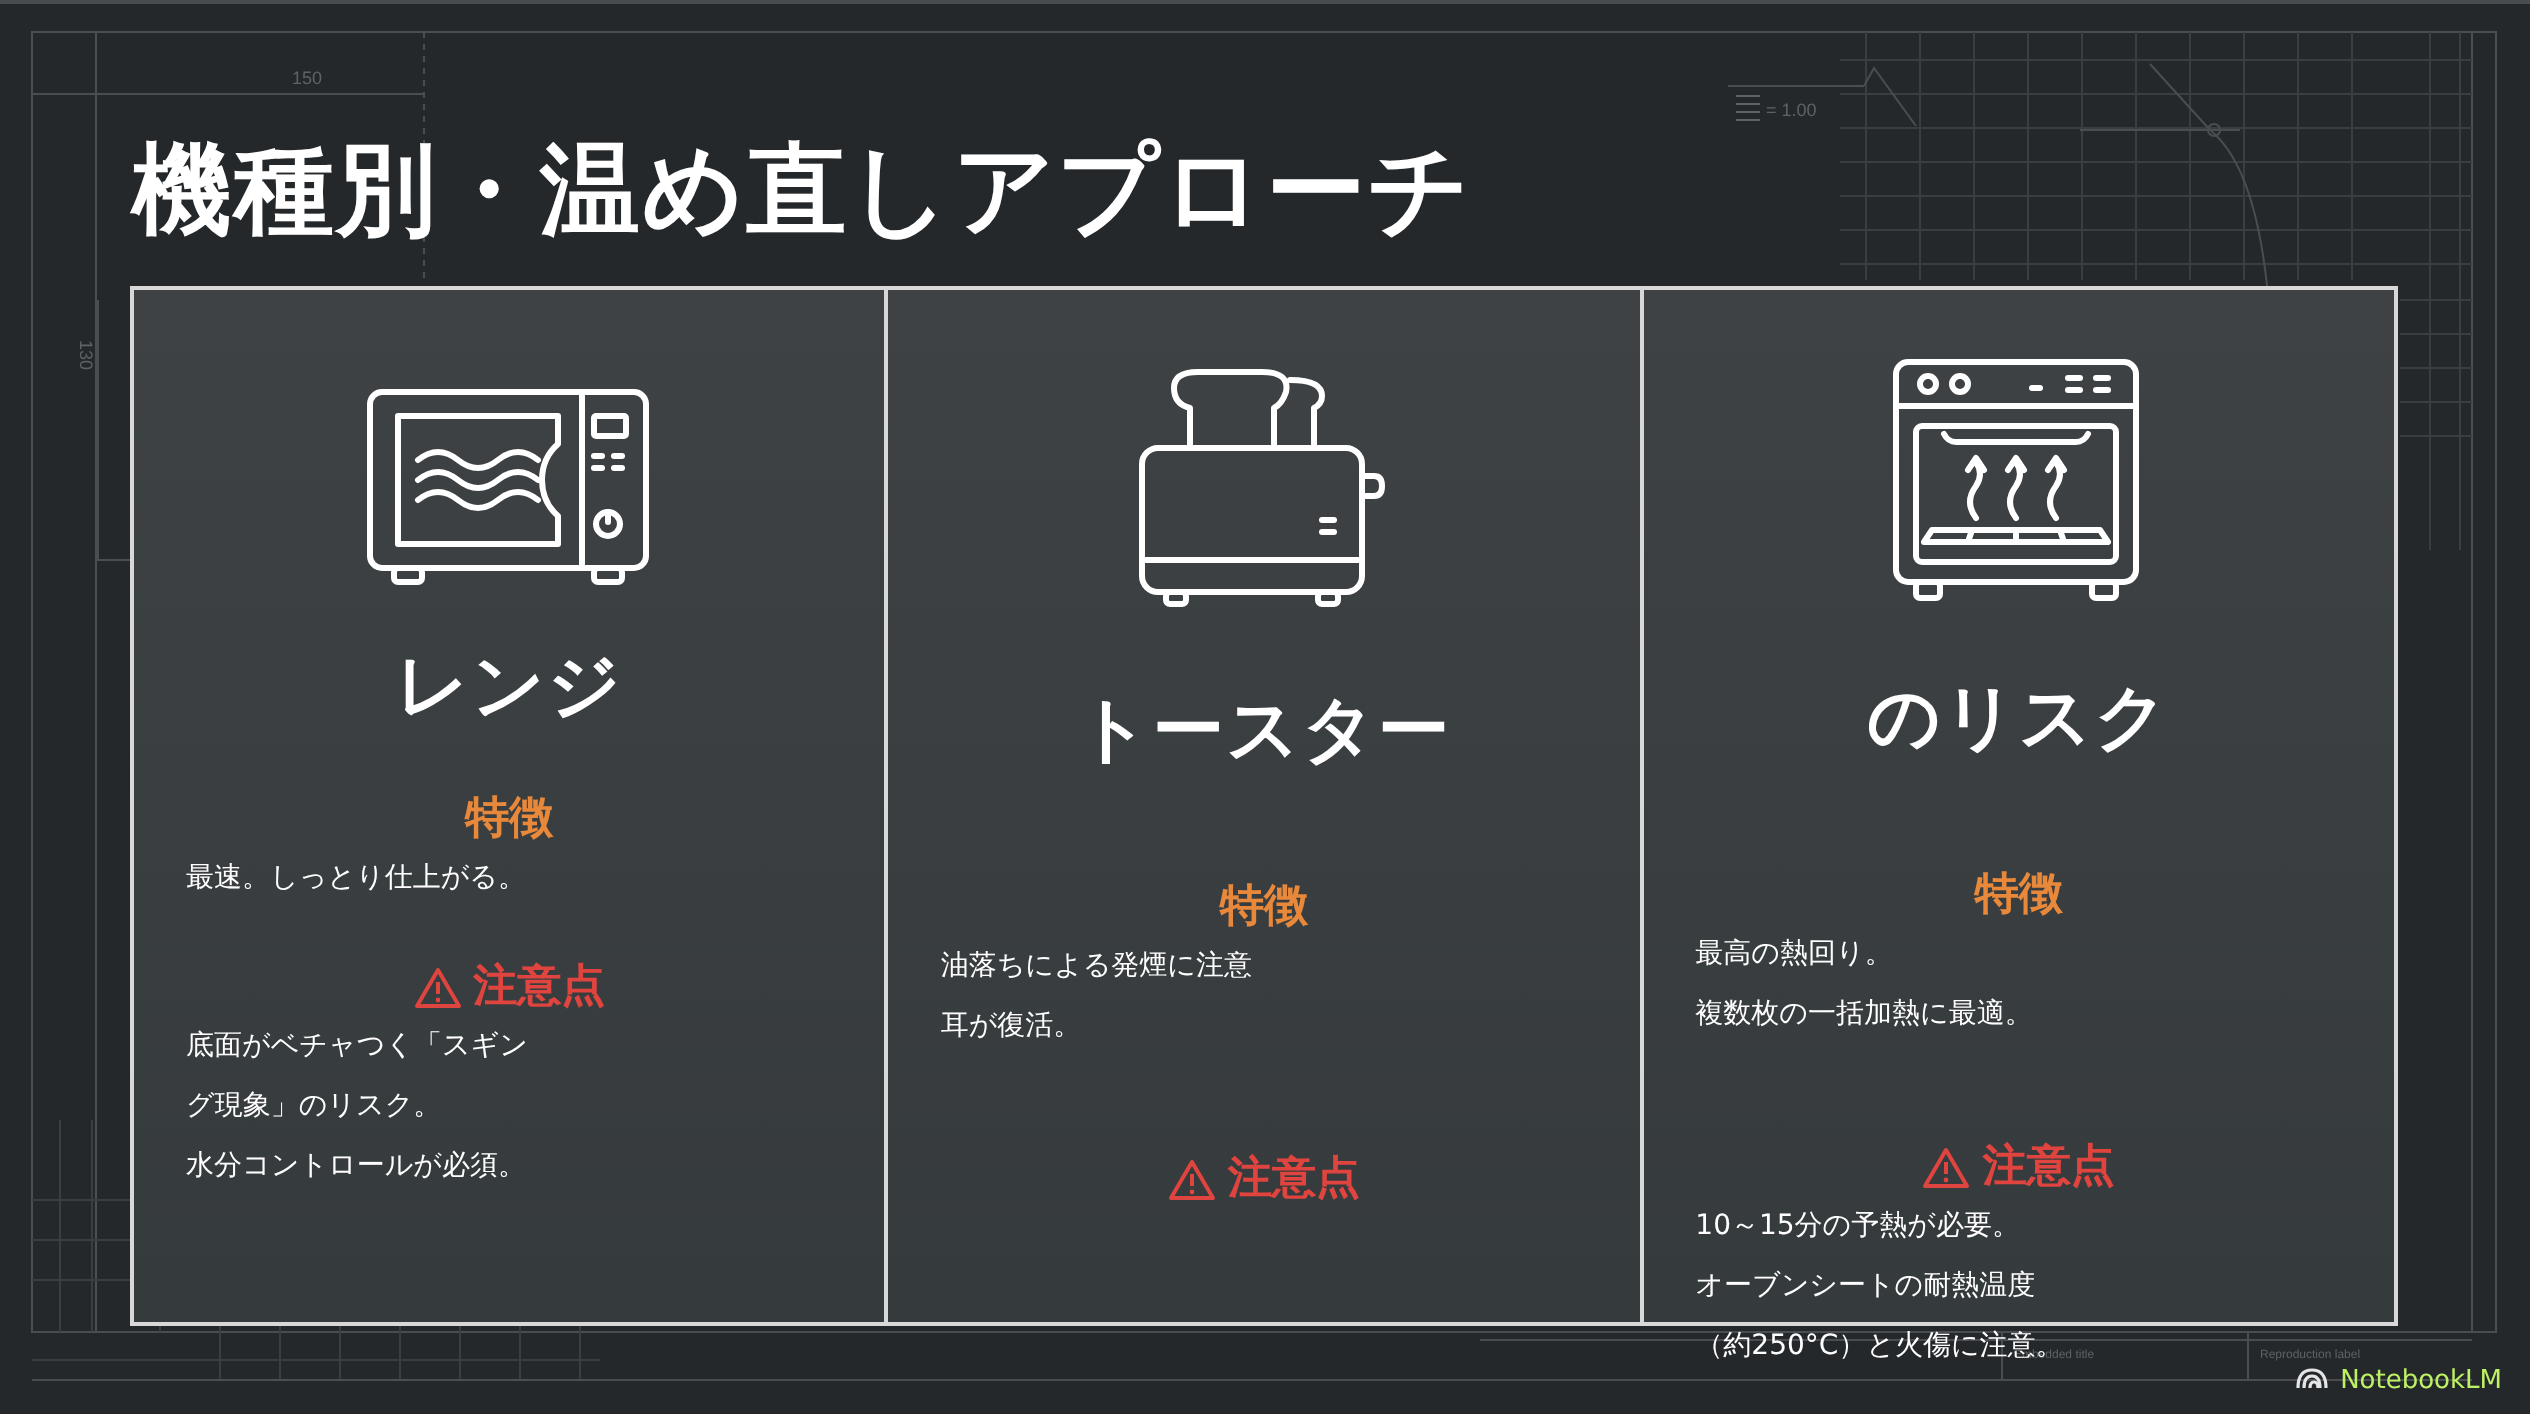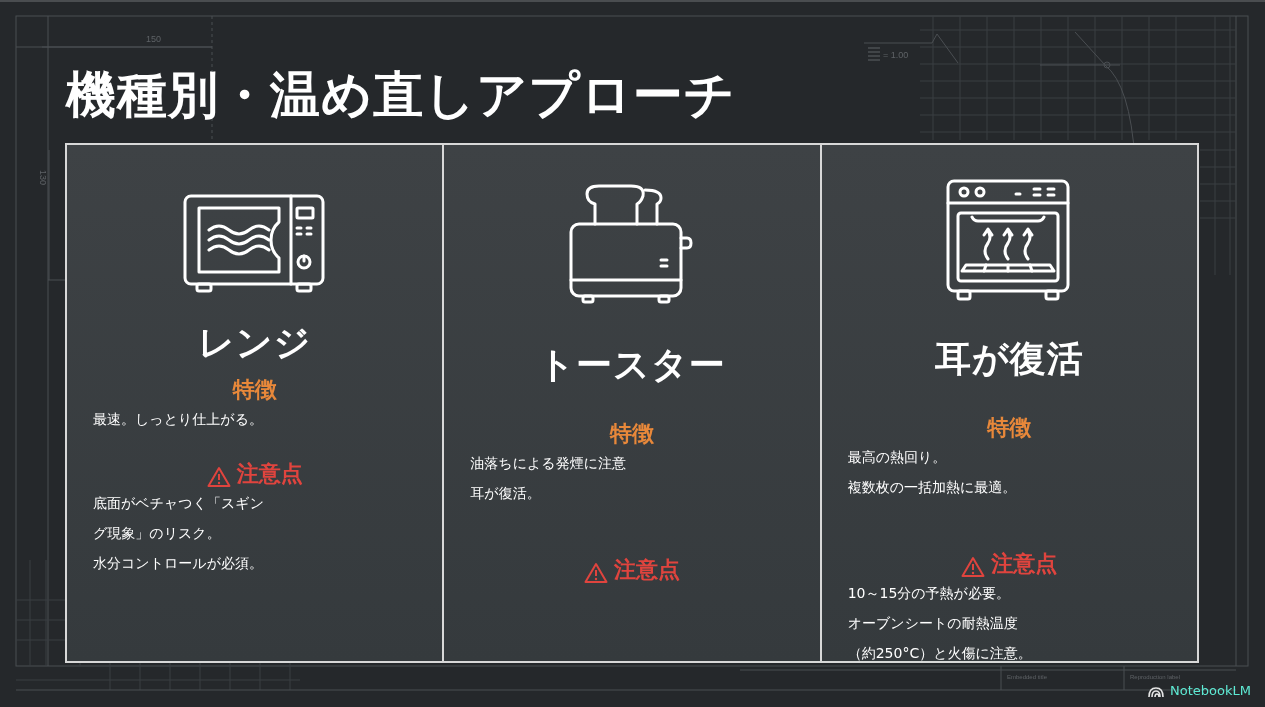--- a/index.html
+++ b/index.html
@@ -33,29 +33,29 @@
     .panel + .panel { border-left: 2px solid #d8d8d8; gap: 22px; }
     .panel .icon-wrap { margin-top: 34px; height: 130px; display: flex; align-items: center; justify-content: center; }
     .panel-title {
       margin-top: 10px;
       font-size: 36px; font-weight: bold; color: #ffffff; letter-spacing: 1px;
     }
     .section { width: 100%; padding: 0 26px; }
     .section-label {
       text-align: center; font-weight: bold; font-size: 22px; margin-top: 14px; line-height: 28px;
     }
-    .section-label.feature { color: #e8883a; margin-top: 8px; }
-    .section-label.caution { color: #e0443e; margin-top: 26px; display: flex; align-items: flex-end; justify-content: center; gap: 6px; }
+    .section-label.feature { color: #e8883a; margin-top: 28px; }
+    .section-label.caution { color: #e0443e; margin-top: 26px; display: flex; align-items: center; justify-content: center; gap: 6px; }
     .section-text {
       font-size: 14px; line-height: 30px; color: #ffffff; white-space: pre-line;
     }
     .watermark {
       position: absolute; right: 14px; bottom: 9px;
-      display: flex; align-items: flex-end; gap: 6px;
-      font-size: 13px; color: #5eead4;
+      display: flex; align-items: flex-start; gap: 6px;
+      font-size: 13px; color: #bef264;
     }
     .bp-text { font-family: "Liberation Sans", sans-serif; fill: #5e6266; font-size: 9px; }
   </style>
 </head>
 <body>
 
 <div class="frame-top"></div>
 
 <svg class="blueprint" width="1265" height="707">
   <g stroke="#4a4e52" stroke-width="1" fill="none">
@@ -229,21 +229,21 @@
         <path d="M62 80 Q56 72 62 64 Q66 58 62 52 M58 56 L62 50 L66 56"></path>
         <path d="M82 80 Q76 72 82 64 Q86 58 82 52 M78 56 L82 50 L86 56"></path>
         <path d="M16 92 L20 86 H104 L108 92 Z"></path>
         <line x1="40" y1="86" x2="38" y2="92"></line>
           <line x1="62" y1="86" x2="62" y2="92"></line>
           <line x1="84" y1="86" x2="86" y2="92"></line>
         <rect x="12" y="112" width="12" height="8" rx="2"></rect>
         <rect x="100" y="112" width="12" height="8" rx="2"></rect>
       </svg>
     </div>
-    <div class="panel-title">耳が復活</div>
+    <div class="panel-title">のリスク</div>
     <div class="section">
       <div class="section-label feature">特徴</div>
       <div class="section-text">最高の熱回り。
 複数枚の一括加熱に最適。</div>
     </div>
     <div class="section">
       <div class="section-label caution">
         <svg width="24" height="22" viewBox="0 0 24 22">
           <path d="M12 2 L22.5 20 H1.5 Z" fill="none" stroke="#e0443e" stroke-width="2" stroke-linejoin="round"></path>
           <line x1="12" y1="8" x2="12" y2="14" stroke="#e0443e" stroke-width="2"></line>

